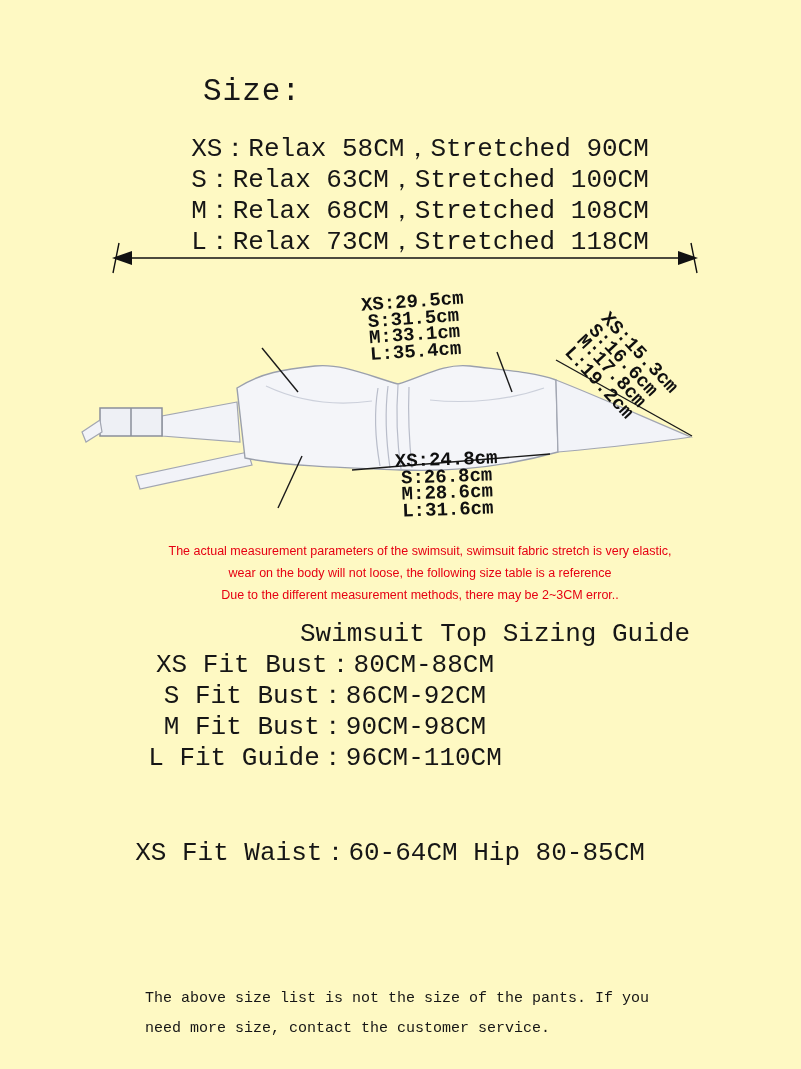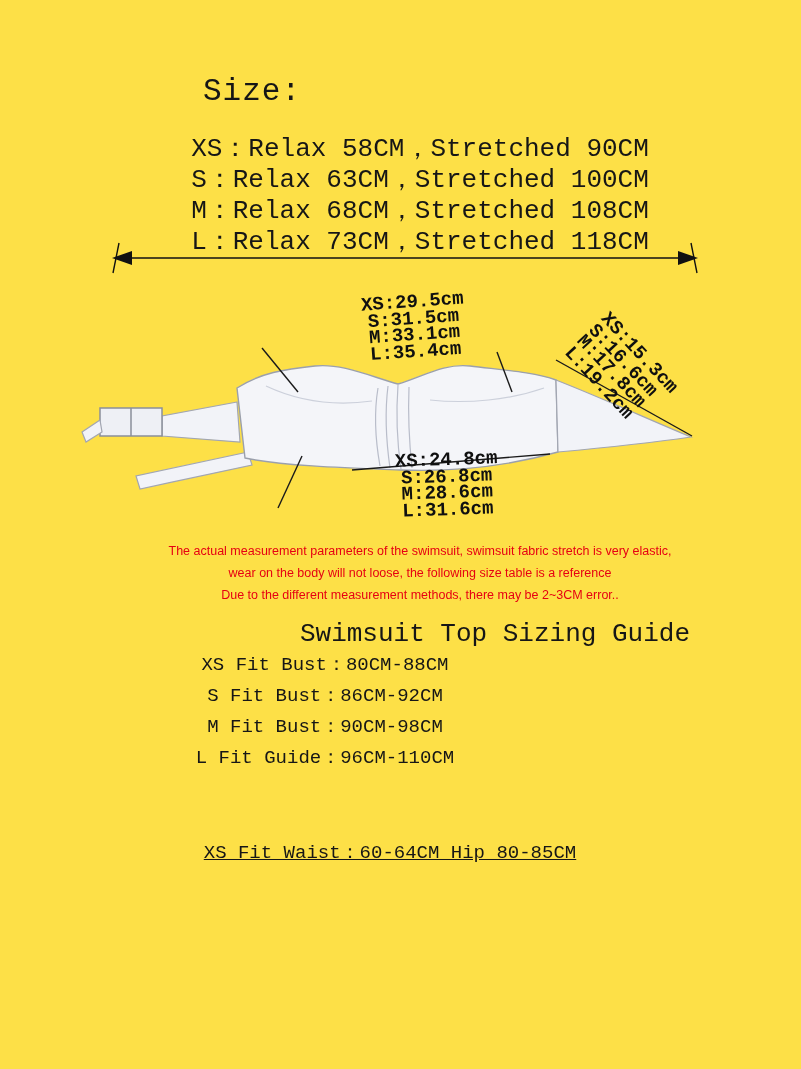--- a/index.html
+++ b/index.html
@@ -1,34 +1,34 @@
 <!DOCTYPE html>
 <html><head>
 <meta charset="utf-8">
 <style>
   html,body{margin:0;padding:0;background:#ffffff;}
-  .page{position:relative;width:801px;height:1069px;background:#fde047;overflow:hidden;
+  .page{position:relative;width:801px;height:1069px;background:#fef9c3;overflow:hidden;
         font-family:"Liberation Mono",monospace;color:#161616;}
   .abs{position:absolute;}
   .size-title{left:203px;top:74px;font-size:31px;letter-spacing:1px;}
   .size-list{left:0;top:134px;width:840px;text-align:center;font-size:26px;line-height:31px;white-space:nowrap;}
   .dim-arrow{left:110px;top:240px;}
   .illo{left:70px;top:270px;}
   .anno{font-size:19px;font-weight:bold;line-height:16.5px;white-space:nowrap;color:#101010;}
   .anno-top{left:352px;top:294px;width:124px;text-align:center;transform:rotate(-4deg);}
   .anno-side{left:610px;top:310px;transform:rotate(47deg);transform-origin:0 0;}
   .anno-bottom{left:372px;top:452px;width:150px;text-align:center;transform:rotate(-2deg);}
   .disclaimer{left:0;top:540px;width:840px;text-align:center;color:#e60012;
               font-family:"Liberation Sans",sans-serif;font-size:12.5px;line-height:22px;}
   .guide-title{font-size:26px;text-align:right;white-space:nowrap;}
   .top-guide-title{left:0;top:619px;width:690px;}
-  .guide-rows{font-size:19px;line-height:31px;text-align:center;white-space:nowrap;}
+  .guide-rows{font-size:26px;line-height:31px;text-align:center;white-space:nowrap;}
   .top-guide-rows{left:0;top:650px;width:650px;}
   .bottom-guide-title{left:0;top:784px;width:730px;}
-  .bottom-guide-rows{left:0;top:838px;width:780px;line-height:30.5px;text-decoration:underline;}
+  .bottom-guide-rows{left:0;top:838px;width:780px;line-height:30.5px;}
   .footnote{left:145px;top:984px;font-size:15px;line-height:30px;white-space:nowrap;}
 </style>
 </head>
 <body>
 
 <div class="page">
 
   <div class="abs size-title">Size:</div>
 
   <div class="abs size-list">
@@ -99,14 +99,18 @@
     <div>S Fit Bust：86CM-92CM</div>
     <div>M Fit Bust：90CM-98CM</div>
     <div>L Fit Guide：96CM-110CM</div>
   </div>
 
 
   <div class="abs guide-rows bottom-guide-rows">
     <div>XS Fit Waist：60-64CM Hip 80-85CM</div>
   </div>
 
+  <div class="abs footnote">
+    <div>The above size list is not the size of the pants. If you</div>
+    <div>need more size, contact the customer service.</div>
+  </div>
 
 </div>
 
 </body></html>

